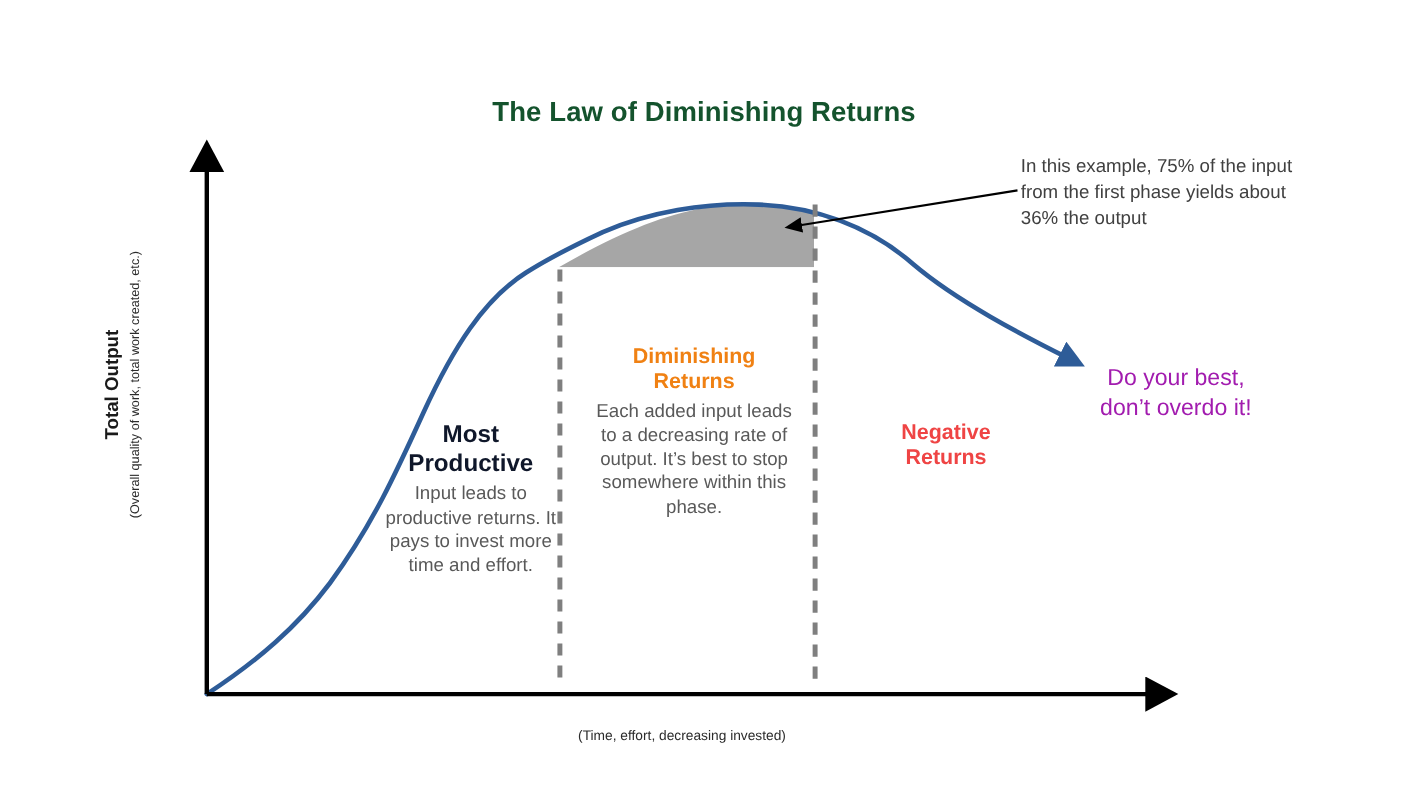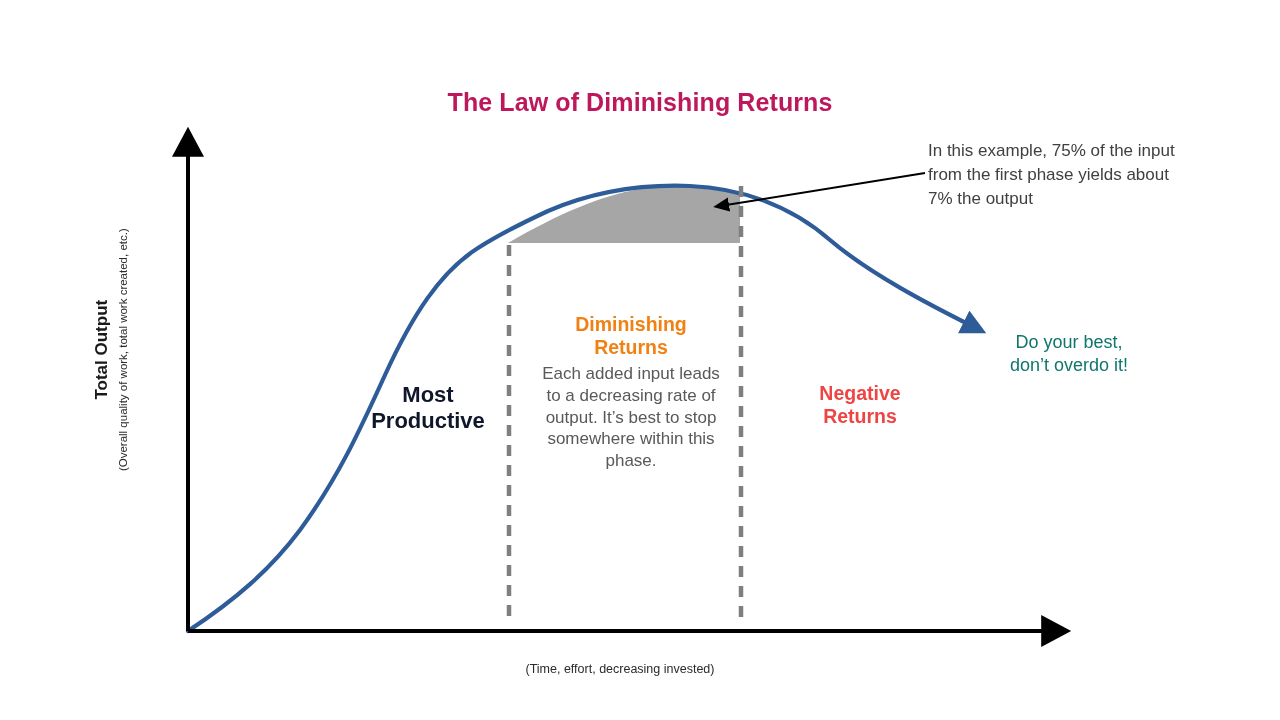--- a/index.html
+++ b/index.html
@@ -8,21 +8,21 @@
     font-family:"Liberation Sans", sans-serif;
     -webkit-font-smoothing:antialiased;
   }
   #stage{position:relative;width:1280px;height:720px;}
   svg.layer{position:absolute;left:0;top:0;width:1280px;height:720px;}
 
   .txt{position:absolute;}
 
   #chart-title{
     left:0;top:88px;width:1280px;text-align:center;
-    font-size:25px;font-weight:bold;color:#be185d;letter-spacing:.1px;
+    font-size:25px;font-weight:bold;color:#14532d;letter-spacing:.1px;
   }
 
   #y-axis-group{
     position:absolute;left:-48px;top:330px;width:320px;
     transform:rotate(-90deg);transform-origin:center center;
     text-align:center;
   }
   #y-axis-title{font-size:17px;font-weight:bold;color:#1a1a1a;line-height:1.2;}
   #y-axis-subtitle{font-size:11.5px;color:#2b2b2b;line-height:1.3;margin-top:4px;}
 
@@ -51,21 +51,21 @@
   #phase-negative .phase-head{color:#ef4444;font-size:19.5px;}
   #phase-negative .phase-body{font-size:17px;margin-top:4px;}
 
   #callout-note{
     left:928px;top:139px;width:262px;text-align:left;
     font-size:17px;color:#404040;line-height:1.42;
   }
 
   #closing-note{
     left:962px;top:331px;width:214px;text-align:center;
-    font-size:18px;color:#0f766e;line-height:1.28;
+    font-size:21px;color:#a21caf;line-height:1.28;
   }
 </style>
 </head>
 <body>
 
 <div id="stage">
 
   <svg class="layer" viewBox="0 0 1280 720">
     <defs>
       <marker id="axis-arrow" markerWidth="10" markerHeight="10" refX="1.2" refY="4" orient="auto" markerUnits="strokeWidth">
@@ -113,28 +113,29 @@
 
   <div id="y-axis-group">
     <div id="y-axis-title">Total Output</div>
     <div id="y-axis-subtitle">(Overall quality of work, total work created, etc.)</div>
   </div>
 
   <div class="txt" id="x-axis-subtitle">(Time, effort, decreasing invested)</div>
 
   <div class="phase" id="phase-most-productive">
     <div class="phase-head">Most<br>Productive</div>
+    <div class="phase-body">Input leads to productive returns. It pays to invest more time and effort.</div>
   </div>
 
   <div class="phase" id="phase-diminishing">
     <div class="phase-head">Diminishing<br>Returns</div>
     <div class="phase-body">Each added input leads to a decreasing rate of output. It’s best to stop somewhere within this phase.</div>
   </div>
 
   <div class="phase" id="phase-negative">
     <div class="phase-head">Negative<br>Returns</div>
   </div>
 
-  <div class="txt" id="callout-note">In this example, 75% of the input from the first phase yields about 7% the output</div>
+  <div class="txt" id="callout-note">In this example, 75% of the input from the first phase yields about 36% the output</div>
 
   <div class="txt" id="closing-note">Do your best,<br>don’t overdo it!</div>
 
 </div>
 
 </body></html>

